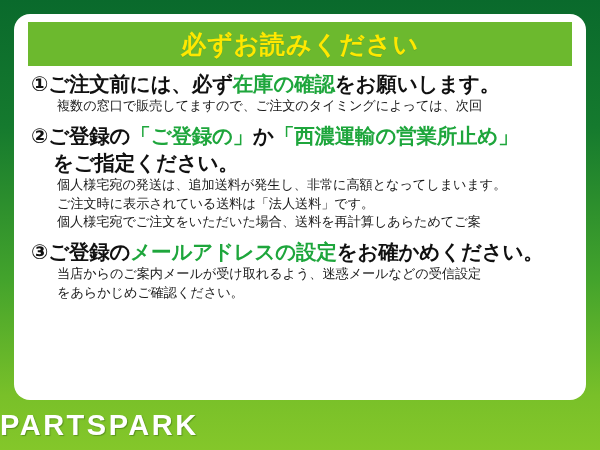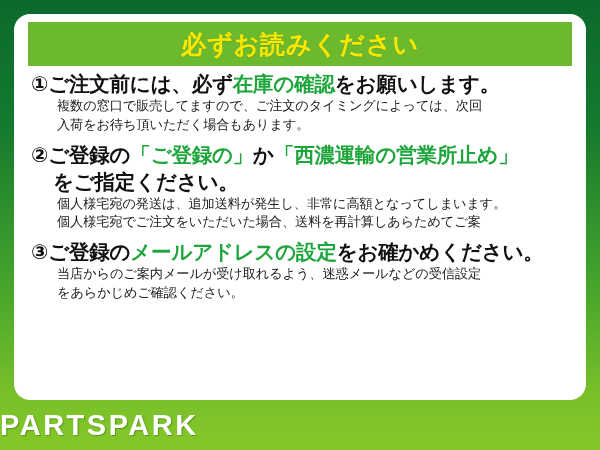--- a/index.html
+++ b/index.html
@@ -130,29 +130,29 @@
     <div class="title-banner">
       <span class="title-text">必ずお読みください</span>
     </div>
 
     <div class="items">
 
       <div class="item">
         <div class="item-heading"><span>①</span><span>ご注文前には、必ず</span><span class="hl">在庫の確認</span><span>をお願いします。</span></div>
         <div class="item-body">
           <div>複数の窓口で販売してますので、ご注文のタイミングによっては、次回</div>
-          <div>入荷をお待ち頂いただく場合もあります。</div>
         </div>
       </div>
 
       <div class="item">
         <div class="item-heading"><span>②</span><span>ご登録の</span><span class="hl">「ご登録の」</span><span>か</span><span class="hl">「西濃運輸の営業所止め」</span></div>
         <div class="item-heading item-2-heading-line2">をご指定ください。</div>
         <div class="item-body">
           <div>個人様宅宛の発送は、追加送料が発生し、非常に高額となってしまいます。</div>
+          <div>ご注文時に表示されている送料は「法人送料」です。</div>
           <div>個人様宅宛でご注文をいただいた場合、送料を再計算しあらためてご案</div>
         </div>
       </div>
 
       <div class="item">
         <div class="item-heading"><span>③</span><span>ご登録の</span><span class="hl">メールアドレスの設定</span><span>をお確かめください。</span></div>
         <div class="item-body">
           <div>当店からのご案内メールが受け取れるよう、迷惑メールなどの受信設定</div>
           <div>をあらかじめご確認ください。</div>
         </div>

